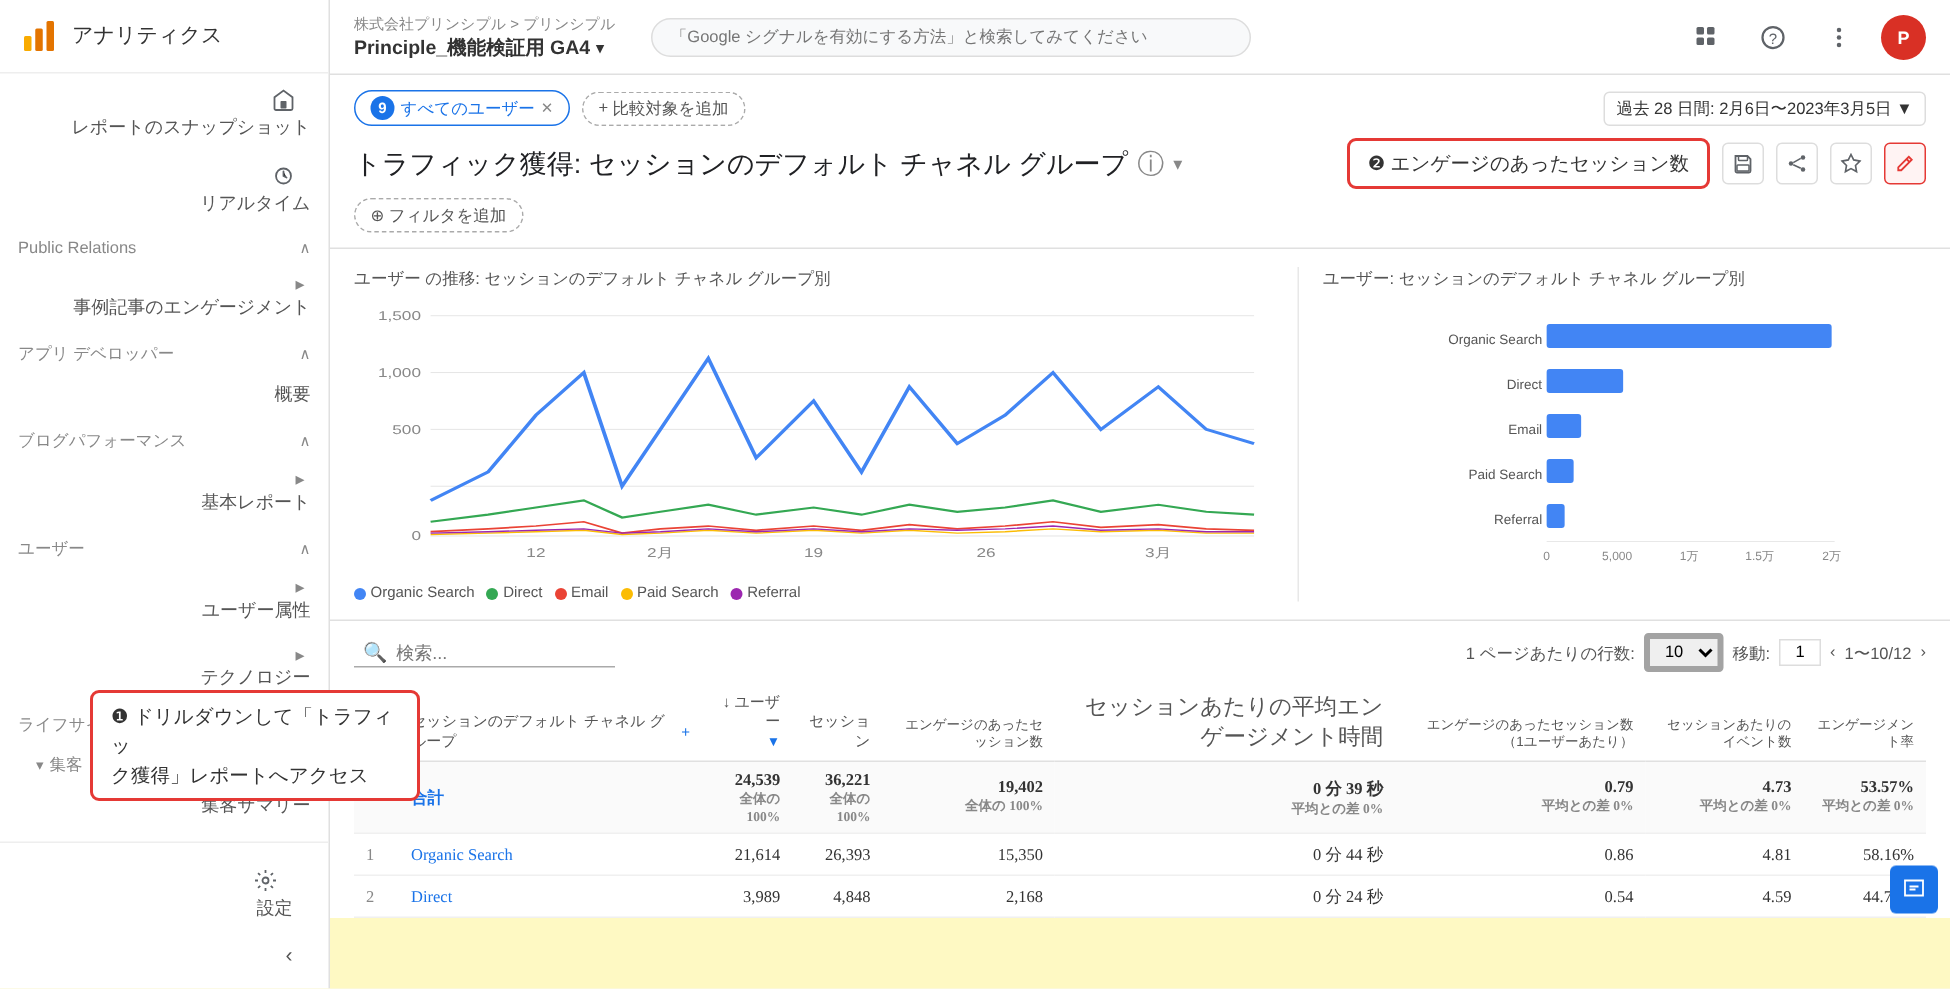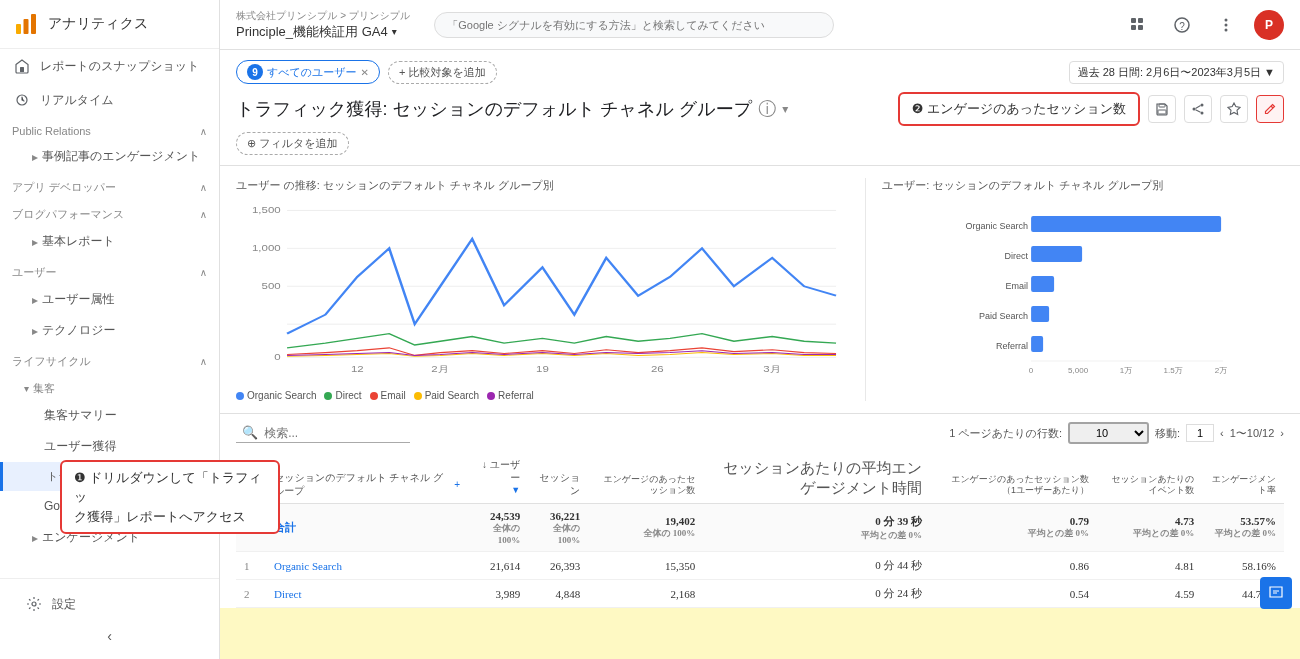--- a/index.html
+++ b/index.html
@@ -5,35 +5,35 @@
     * { box-sizing: border-box; margin: 0; padding: 0; }
     body { font-family: 'Arial', sans-serif; font-size: 12px; background: #f8f9fa; color: #333; display: flex; height: 659px; overflow: hidden; }
 
     
     .sidebar { width: 220px; background: #fff; border-right: 1px solid #e0e0e0; display: flex; flex-direction: column; height: 100%; overflow-y: auto; flex-shrink: 0; }
     .sidebar-header { display: flex; align-items: center; padding: 10px 12px; border-bottom: 1px solid #eee; }
     .sidebar-logo { width: 28px; height: 28px; margin-right: 8px; }
     .sidebar-title { font-size: 14px; font-weight: 500; color: #333; }
 
     .sidebar-nav { flex: 1; overflow-y: auto; }
-    .sidebar-item { display: flex; align-items: center; padding: 7px 12px; cursor: pointer; font-size: 12px; color: #555; }
+    .sidebar-item { display: flex; align-items: flex-end; padding: 7px 12px; cursor: pointer; font-size: 12px; color: #555; flex-direction: column; }
     .sidebar-item .item-icon { width: 20px; height: 20px; margin-right: 8px; display: flex; align-items: center; justify-content: center; color: #5f6368; flex-shrink: 0; }
     .sidebar-section { padding: 8px 12px 4px; font-size: 11px; color: #888; font-weight: 500; display: flex; align-items: center; justify-content: space-between; cursor: pointer; }
     .sidebar-child { padding-left: 32px; }
     .sidebar-child-indent { padding-left: 44px; }
     .sidebar-footer { border-top: 1px solid #eee; padding: 8px 12px; }
 
     
     .main { flex: 1; display: flex; flex-direction: column; overflow: hidden; background: #fef9c3; }
 
     
     .topbar { display: flex; align-items: center; padding: 8px 16px; border-bottom: 1px solid #e0e0e0; background: #fff; min-height: 50px; }
     .topbar-brand { display: flex; flex-direction: column; margin-right: 8px; }
     .topbar-breadcrumb { font-size: 10px; color: #888; }
-    .topbar-account { font-size: 13px; font-weight: 400; color: #333; display: flex; align-items: center; gap: 4px; }
+    .topbar-account { font-size: 13px; font-weight: 700; color: #333; display: flex; align-items: center; gap: 4px; }
     .topbar-search { flex: 1; max-width: 400px; margin: 0 16px; }
     .topbar-search input { width: 100%; padding: 6px 12px; border: 1px solid #ddd; border-radius: 20px; font-size: 12px; background: #f8f9fa; outline: none; }
     .topbar-actions { margin-left: auto; display: flex; align-items: center; gap: 12px; }
     .topbar-icon { width: 32px; height: 32px; display: flex; align-items: center; justify-content: center; cursor: pointer; color: #5f6368; border-radius: 50%; }
     .avatar { width: 30px; height: 30px; border-radius: 50%; background: #d93025; display: flex; align-items: center; justify-content: center; color: white; font-size: 12px; font-weight: 600; cursor: pointer; }
 
     
     .content { flex: 1; overflow-y: auto; padding: 0; }
 
     
@@ -66,21 +66,21 @@
     .legend-item { display: flex; align-items: center; gap: 3px; }
     .legend-dot { width: 8px; height: 8px; border-radius: 50%; flex-shrink: 0; }
 
     
     .table-section { background: #fff; padding: 0 16px; }
     .table-toolbar { display: flex; align-items: center; padding: 8px 0; gap: 8px; }
     .table-search { display: flex; align-items: center; gap: 6px; border-bottom: 1px solid #aaa; padding: 2px 6px; }
     .table-search input { border: none; outline: none; font-size: 12px; width: 140px; background: transparent; }
     .table-search-icon { color: #888; font-size: 13px; }
     .rows-per-page { margin-left: auto; display: flex; align-items: center; gap: 6px; font-size: 11px; color: #555; }
-    .rows-select { border: 2px solid #a3a3a3; padding: 2px 22px; border-radius: 3px; font-size: 11px; cursor: pointer; }
+    .rows-select { border: 4px solid #a3a3a3; padding: 2px 6px; border-radius: 3px; font-size: 11px; cursor: pointer; }
 
     .data-table { width: 100%; border-collapse: collapse; font-size: 11px; }
     .data-table thead tr { border-bottom: 1px solid #e0e0e0; }
     .data-table th { padding: 6px 8px; text-align: right; color: #555; font-weight: 500; font-size: 10px; line-height: 1.3; vertical-align: bottom; cursor: pointer; }
     .data-table th:first-child { text-align: left; }
     .data-table th:nth-child(2) { text-align: left; }
     .data-table td { padding: 6px 8px; text-align: right; border-bottom: 1px solid #f0f0f0; font-family: Liberation Serif, serif; }
     .data-table td:first-child { text-align: left; color: #888; }
     .data-table td:nth-child(2) { text-align: left; color: #1a73e8; cursor: pointer; }
     .data-table tr.total-row { background: #fafafa; font-weight: 600; }
@@ -130,20 +130,23 @@
       <span>Public Relations</span>
       <span class="chevron">∧</span>
     </div>
     <div class="sidebar-item sidebar-child">
       <span style="color:#888;margin-right:4px;">▸</span>
       <span>事例記事のエンゲージメント</span>
     </div>
     <div class="sidebar-section">
       <span>アプリ デベロッパー</span>
       <span class="chevron">∧</span>
+    </div>
+    <div class="sidebar-item sidebar-child">
+      <span>概要</span>
     </div>
     <div class="sidebar-section">
       <span>ブログパフォーマンス</span>
       <span class="chevron">∧</span>
     </div>
     <div class="sidebar-item sidebar-child">
       <span style="color:#888;margin-right:4px;">▸</span>
       <span>基本レポート</span>
     </div>
     <div class="sidebar-section">

